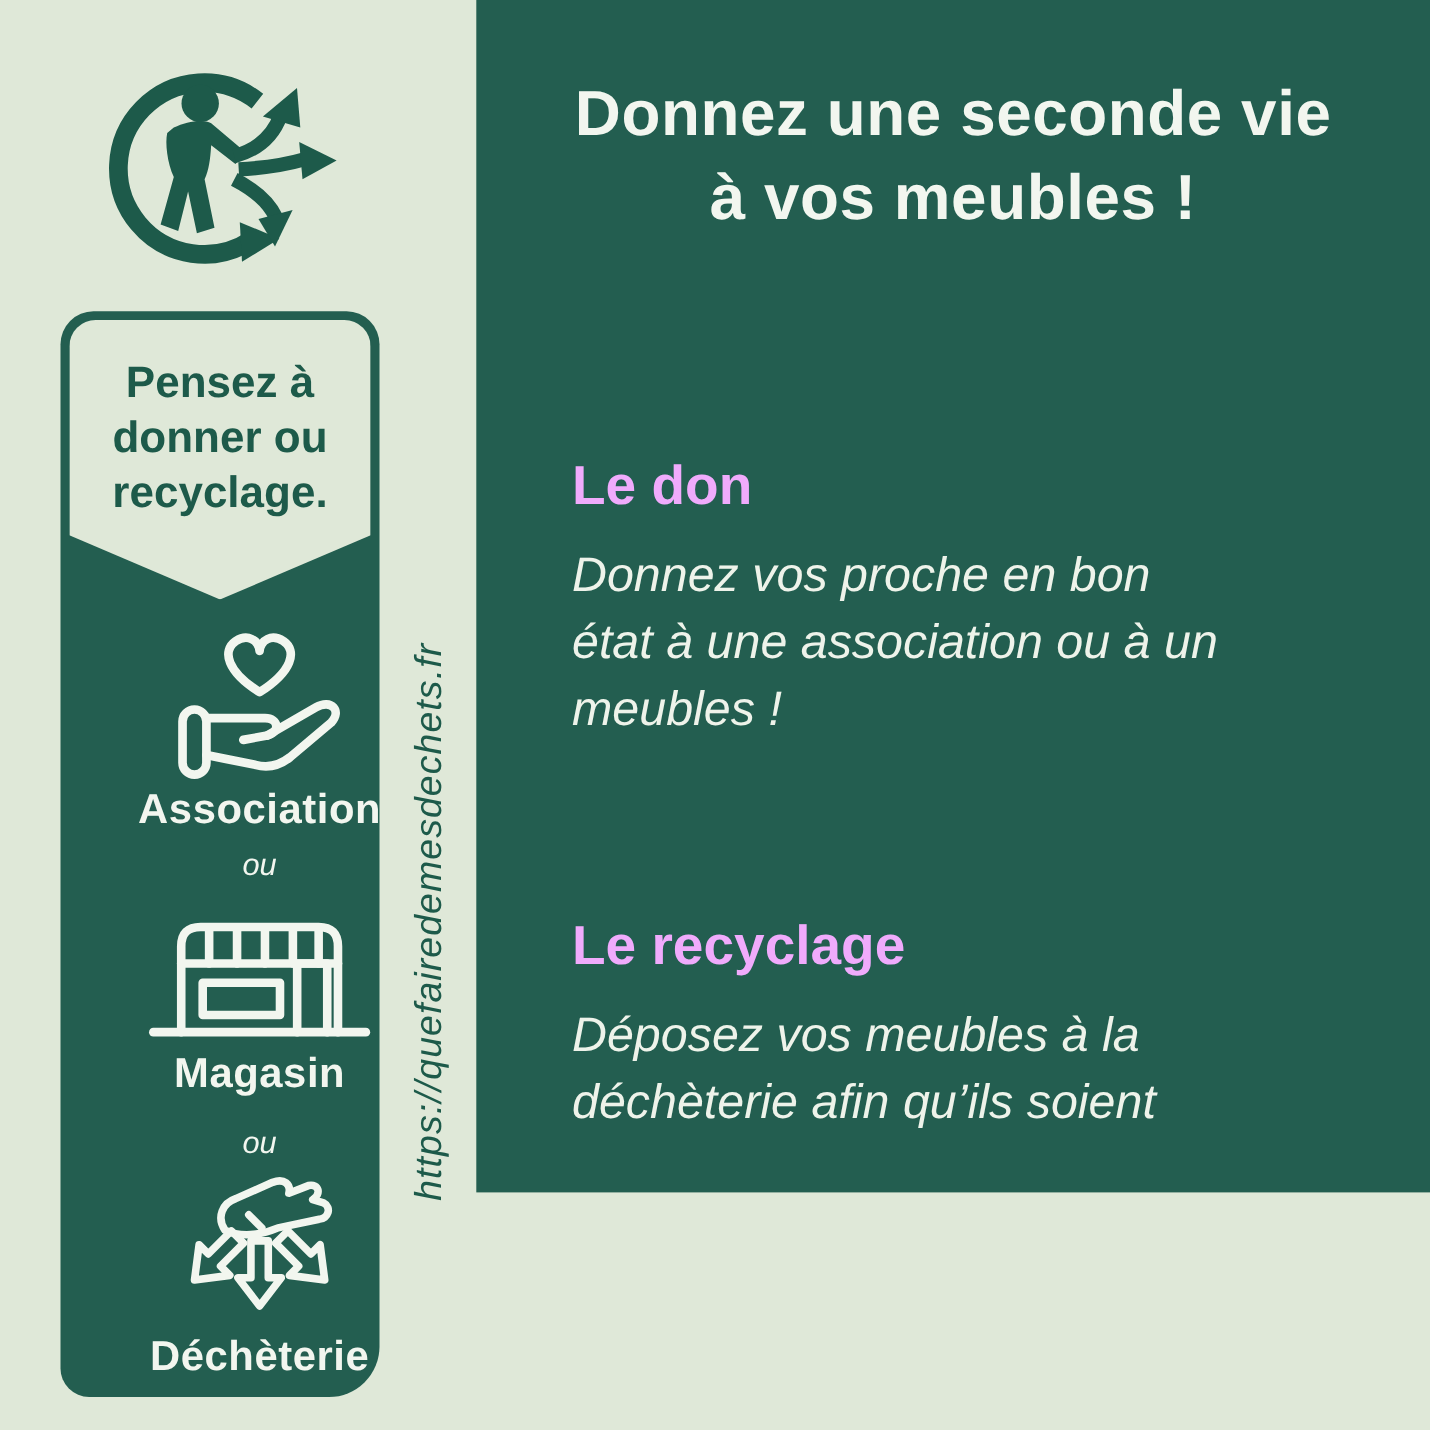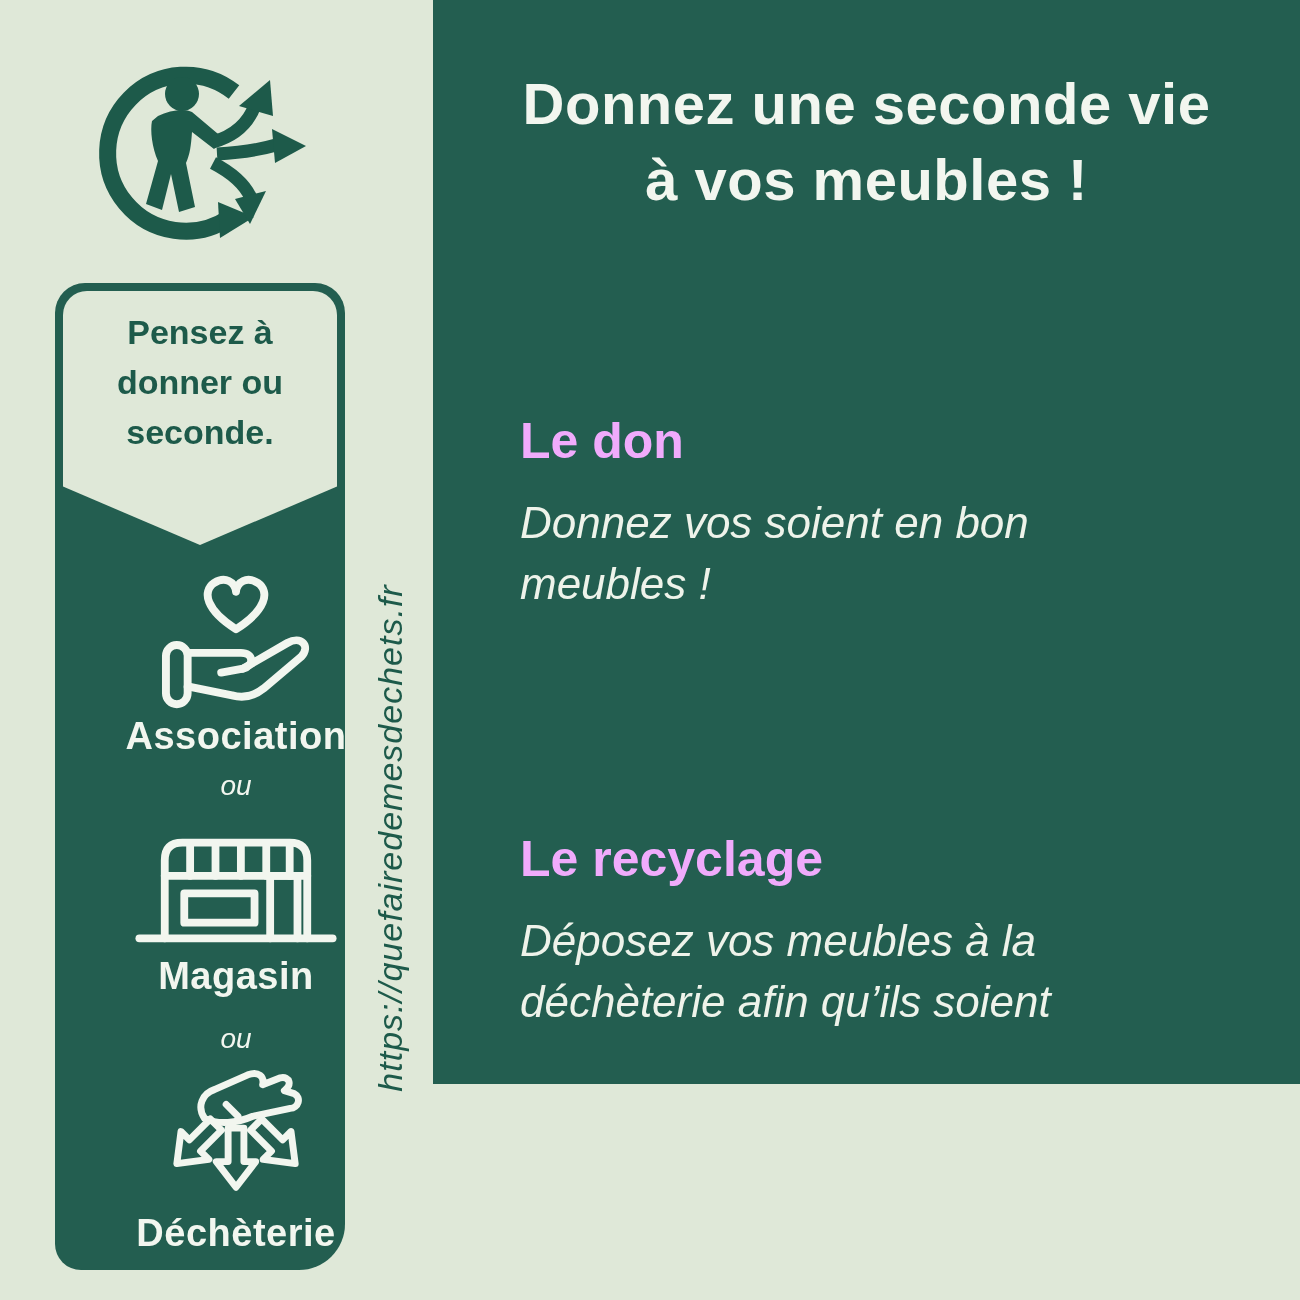--- a/index.html
+++ b/index.html
@@ -19,21 +19,21 @@
 
   
   .triman{position:absolute;left:92px;top:50px;}
 
   .ribbon{position:absolute;left:55px;top:283px;width:290px;height:987px;
      background:#235e50;border-radius:30px 30px 46px 26px;}
   .banner{position:absolute;left:8px;top:8px;width:274px;height:254px;background:#dfe8d8;
      border-radius:24px 24px 0 0;
      clip-path:polygon(0 0,100% 0,100% 77%,50% 100%,0 77%);
      text-align:center;}
-  .banner-text{padding-top:16px;color:#1d5a4a;font-weight:700;font-size:34px;line-height:50px;}
+  .banner-text{padding-top:32px;color:#1d5a4a;font-weight:700;font-size:40px;line-height:50px;}
   .banner-text span{display:block;}
 
   .ribbon-item{position:absolute;width:100%;text-align:center;color:#f2f6ef;padding-left:36px;}
   .ribbon-label{font-size:38px;font-weight:700;letter-spacing:.5px;}
   .ribbon-sep{font-size:28px;font-style:italic;font-weight:400;}
   .icon-wrap{display:inline-block;}
 
   .url-vertical{position:absolute;left:43px;top:816px;width:700px;height:44px;
      transform:rotate(-90deg);transform-origin:center center;
      text-align:center;font-style:italic;font-size:34px;color:#1d5a4a;letter-spacing:1px;}
@@ -64,21 +64,21 @@
         <polygon points="143,149 174,141 158,174"></polygon>
       </g>
     </svg>
   </div>
 
   <div class="ribbon">
     <div class="banner">
       <div class="banner-text">
         <span>Pensez à</span>
         <span>donner ou</span>
-        <span>seconde.</span>
+        <span>recyclage.</span>
       </div>
     </div>
 
     <div class="ribbon-item" style="top:287px;">
       <span class="icon-wrap">
         <svg width="168" height="150" viewBox="0 0 170 152">
           <g fill="none" stroke="#f2f6ef" stroke-width="8" stroke-linecap="round" stroke-linejoin="round">
             <path d="M 85 60 C 55 41 50 22 63 13 C 74 6 84 12 85 22 C 86 12 96 6 107 13 C 120 22 115 41 85 60 Z"></path>
             <rect x="14" y="76" width="22" height="60" rx="11"></rect>
             <path d="M 36 84 H 90 C 103 84 104 97 92 100 L 70 104"></path>
@@ -131,21 +131,22 @@
 
   <div class="right-panel">
     <div class="poster-title">
       <span style="display:block">Donnez une seconde vie</span>
       <span style="display:block">à vos meubles !</span>
     </div>
 
     <div class="section" id="section-don">
       <h2>Le don</h2>
       <div class="body">
-        <span>Donnez vos soient en bon</span>
+        <span>Donnez vos proche en bon</span>
+        <span>état à une association ou à un</span>
         <span>meubles !</span>
       </div>
     </div>
 
     <div class="section" id="section-recyclage">
       <h2>Le recyclage</h2>
       <div class="body">
         <span>Déposez vos meubles à la</span>
         <span>déchèterie afin qu’ils soient</span>
       </div>

